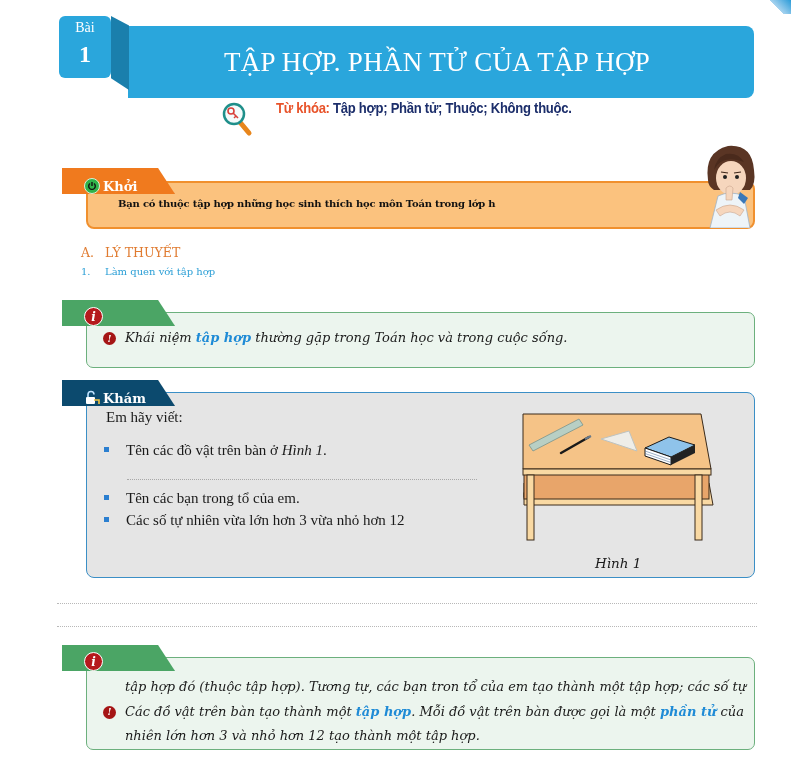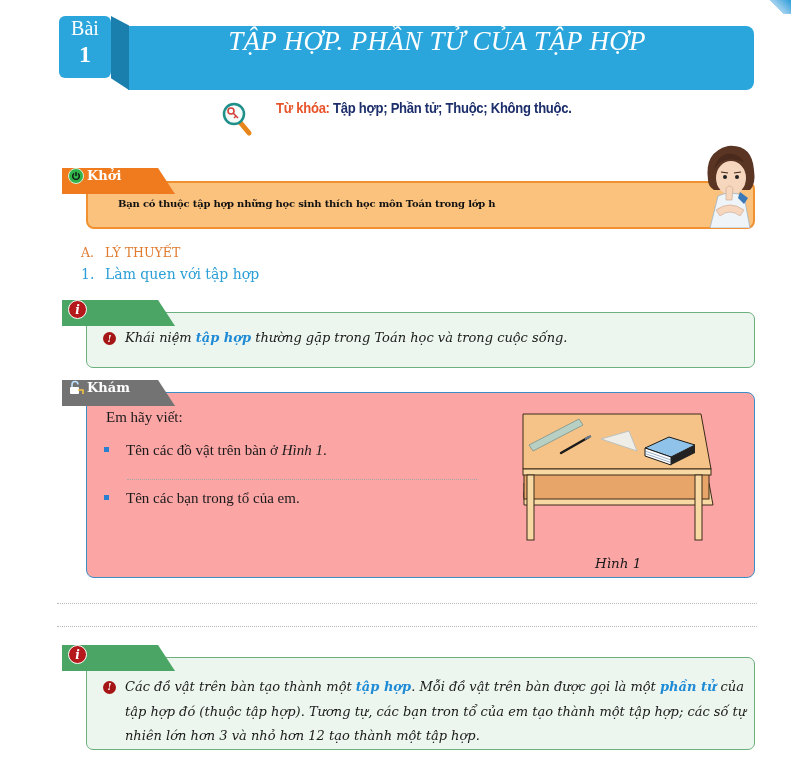--- a/index.html
+++ b/index.html
@@ -6,70 +6,70 @@
   html, body { width: 791px; height: 768px; background: #ffffff; overflow: hidden; }
   body { position: relative; font-family: "DejaVu Serif", serif; color: #1a1a1a; }
 
   
   .corner-accent { position: absolute; right: 0; top: 0; width: 22px; height: 14px;
     background: linear-gradient(225deg, #2a9bd8 0%, #a9d4f0 60%, transparent 61%); }
 
   
   .lesson-badge { position: absolute; left: 59px; top: 16px; width: 52px; height: 62px;
     background: #2aa6dc; border-radius: 6px; color: #fff; text-align: center; z-index: 3; }
-  .lesson-badge .bai { font-family: "Liberation Serif", serif; font-size: 20px; line-height: 22px; padding-top: 1px; }
+  .lesson-badge .bai { font-family: "Liberation Serif", serif; font-size: 14px; line-height: 22px; padding-top: 1px; }
   .lesson-badge .num { font-family: "Liberation Serif", serif; font-weight: bold; font-size: 24px; line-height: 30px; }
   .badge-fold { position: absolute; left: 111px; top: 16px; width: 18px; height: 74px;
     background: #1a7fac; clip-path: polygon(0 0, 100% 13%, 100% 100%, 0 84%); z-index: 2; }
-  .title-bar { position: absolute; left: 128px; top: 26px; width: 626px; height: 64px;
+  .title-bar { position: absolute; left: 128px; top: 26px; width: 626px; height: 72px;
     background: #2aa6dc; border-radius: 0 8px 8px 0; color: #fff;
-    display: flex; justify-content: center; font-style: italic; }
+    display: flex; align-items: center; justify-content: center; }
   .title-bar span { font-family: "Liberation Serif", serif; font-size: 27px; letter-spacing: 0.3px; padding-right: 8px; }
 
   
   .keywords { position: absolute; left: 222px; top: 100px; height: 40px; display: flex; }
   .kw-icon { width: 44px; height: 40px; position: relative; }
   .kw-text { font-family: "Liberation Sans", sans-serif; font-size: 14.5px; font-weight: bold; margin-left: 10px; letter-spacing: -0.3px; transform: scaleX(0.9); transform-origin: left center; white-space: nowrap; }
   .kw-label { color: #e8532a; }
   .kw-values { color: #1c2e6b; }
 
   
   .tab { position: absolute; height: 26px; color: #fff; font-family: "DejaVu Serif", serif;
-    font-weight: bold; font-size: 13px; display: flex; align-items: flex-start; padding-left: 6px;
+    font-weight: bold; font-size: 13px; display: flex; align-items: flex-end; padding-left: 22px;
     clip-path: polygon(0 0, 85% 0, 100% 100%, 0 100%); z-index: 3;
     box-shadow: 0 2px 3px rgba(0,0,0,0.25); }
   .tab .tab-ico { width: 16px; height: 16px; border-radius: 50%; display: inline-flex; align-items: center; justify-content: center; margin-right: 3px; }
 
   
   .tab-khoi { left: 62px; top: 168px; width: 113px; background: #f07a1e; }
   .khoi-box { position: absolute; left: 86px; top: 181px; width: 669px; height: 48px;
     background: #fbc27e; border: 2px solid #f0902e; border-radius: 0 8px 8px 8px; overflow: hidden; }
   .khoi-box .q { position: absolute; left: 30px; top: 15px; font-family: "DejaVu Serif", serif; font-weight: bold; font-size: 10px; white-space: nowrap; color: #111; letter-spacing: -0.2px; }
   .girl { position: absolute; left: 700px; top: 140px; width: 60px; height: 88px; z-index: 4; }
 
   
   .h-a { position: absolute; left: 81px; top: 245px; font-family: "DejaVu Serif", serif; font-size: 12.5px; color: #e07b30; }
-  .h-1 { position: absolute; left: 81px; top: 266px; font-family: "DejaVu Serif", serif; font-size: 14px; color: #2b9fd6; }
+  .h-1 { position: absolute; left: 81px; top: 266px; font-family: "DejaVu Serif", serif; font-size: 10px; color: #2b9fd6; }
   .h-a span:first-child, .h-1 span:first-child { display: inline-block; width: 24px; }
 
   
   .tab-info { left: 62px; top: 300px; width: 113px; background: #4ba565; }
   .info-badge { width: 19px; height: 19px; border-radius: 50%; background: #b5191c; border: 1.5px solid #fff; color: #fff;
     font-family: "DejaVu Serif", serif; font-style: italic; font-weight: bold; font-size: 12px; display: inline-flex; align-items: center; justify-content: center; }
   .info-box { position: absolute; left: 86px; top: 312px; width: 669px; height: 56px;
     background: #ecf5ee; border: 1.5px solid #6cb07d; border-radius: 0 7px 7px 7px; }
   .bullet-i { display: inline-flex; width: 13px; height: 13px; border-radius: 50%; background: #a51515; color: #fff;
     font-family: "DejaVu Serif", serif; font-weight: bold; font-size: 9px; align-items: center; justify-content: center; vertical-align: middle; margin-right: 9px; }
   .info-box .line { position: absolute; left: 16px; top: 17px; font-family: "DejaVu Serif", serif; font-style: italic; font-size: 13px; white-space: nowrap; }
   .hl { color: #1f8bd6; font-weight: bold; }
 
   
-  .tab-kham { left: 62px; top: 380px; width: 113px; background: #737373; }
+  .tab-kham { left: 62px; top: 380px; width: 113px; background: #0c4a6e; }
   .kham-box { position: absolute; left: 86px; top: 392px; width: 669px; height: 186px;
-    background: #fca5a5; border: 1.5px solid #3b8fc6; border-radius: 0 8px 8px 8px; }
+    background: #e5e5e5; border: 1.5px solid #3b8fc6; border-radius: 0 8px 8px 8px; }
   .kham-box .intro { position: absolute; left: 19px; top: 16px; font-family: "Liberation Serif", serif; font-size: 15px; }
   .kham-item { position: absolute; left: 17px; font-family: "Liberation Serif", serif; font-size: 15px; white-space: nowrap; }
   .kham-item .sq { display: inline-block; width: 5px; height: 5px; background: #2b7fd0; margin-right: 17px; vertical-align: middle; position: relative; top: -2px; }
   .dotted { position: absolute; left: 40px; top: 86px; width: 350px; border-top: 1px dotted #a8a8a8; }
   .figure { position: absolute; left: 432px; top: 12px; width: 200px; height: 145px; }
   .fig-caption { position: absolute; left: 508px; top: 162px; font-family: "DejaVu Serif", serif; font-style: italic; font-size: 13.5px; }
 
   .page-dots { position: absolute; left: 57px; width: 700px; border-top: 1px dotted #b8b8b8; }
 
   
@@ -166,20 +166,23 @@
 </div>
 <div class="kham-box">
   <div class="intro">Em hãy viết:</div>
   <div class="kham-item" style="top:49px;">
     <span class="sq"></span><span>Tên các đồ vật trên bàn ở </span><i>Hình 1</i><span>.</span>
   </div>
   <div class="dotted"></div>
   <div class="kham-item" style="top:97px;">
     <span class="sq"></span><span>Tên các bạn trong tổ của em.</span>
   </div>
+  <div class="kham-item" style="top:119px;">
+    <span class="sq"></span><span>Các số tự nhiên vừa lớn hơn 3 vừa nhỏ hơn 12</span>
+  </div>
 
   <div class="figure">
     <svg width="200" height="145" viewBox="0 0 200 145">
 
       <rect x="5" y="88" width="7" height="4" fill="#f7d7a0" stroke="#3a2a1a" stroke-width="1"></rect>
 
       <polygon points="5,78 190,78 194,100 5,100" fill="#f9d9a3" stroke="#3a2a1a" stroke-width="1"></polygon>
 
       <rect x="5" y="66" width="185" height="28" fill="#e8a56a" stroke="#3a2a1a" stroke-width="1"></rect>
 
@@ -207,17 +210,17 @@
 </div>
 
 <div class="page-dots" style="top:603px;"></div>
 <div class="page-dots" style="top:626px;"></div>
 
 <div class="tab tab-info2">
   <span class="info-badge">i</span>
 </div>
 <div class="info-box2">
   <div class="para">
+    <span class="ln indent">tập hợp đó (thuộc tập hợp). Tương tự, các bạn tron tổ của em tạo thành một tập hợp; các số tự</span>
     <span class="ln"><span class="bullet-i">!</span><span>Các đồ vật trên bàn tạo thành một </span><span class="hl">tập hợp</span><span>. Mỗi đồ vật trên bàn được gọi là một </span><span class="hl">phần tử</span><span> của</span></span>
-    <span class="ln indent">tập hợp đó (thuộc tập hợp). Tương tự, các bạn tron tổ của em tạo thành một tập hợp; các số tự</span>
     <span class="ln indent">nhiên lớn hơn 3 và nhỏ hơn 12 tạo thành một tập hợp.</span>
   </div>
 </div>
 
 </body></html>

